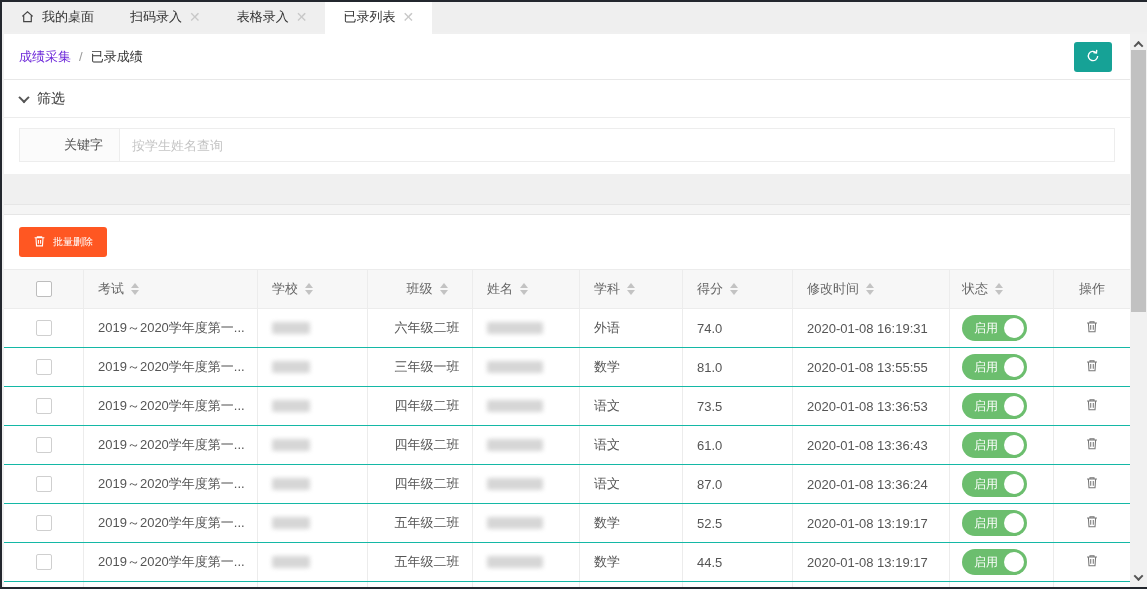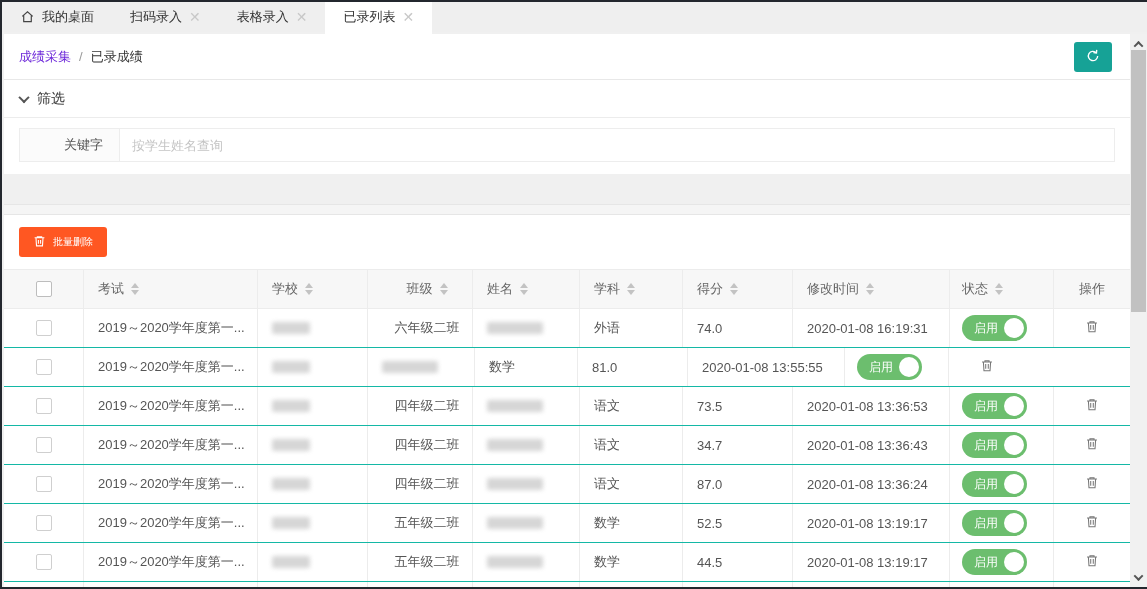--- a/index.html
+++ b/index.html
@@ -279,20 +279,23 @@
   <div class="tr">
     <div class="td c-check">
                 <input type="checkbox" class="cbx" style="">
               </div>
     <div class="td c-exam">
                 <span class="exam-text">2019～2020学年度第一...</span>
               </div>
     <div class="td c-school">
                 <span class="redacted school"></span>
               </div>
+    <div class="td c-class">
+                <span>三年级一班</span>
+              </div>
     <div class="td c-name">
                 <span class="redacted name"></span>
               </div>
     <div class="td c-subj">
                 <span>数学</span>
               </div>
     <div class="td c-score">
                 <span>81.0</span>
               </div>
     <div class="td c-time">
@@ -370,21 +373,21 @@
     <div class="td c-class">
                 <span>四年级二班</span>
               </div>
     <div class="td c-name">
                 <span class="redacted name"></span>
               </div>
     <div class="td c-subj">
                 <span>语文</span>
               </div>
     <div class="td c-score">
-                <span>34.7</span>
+                <span>61.0</span>
               </div>
     <div class="td c-time">
                 <span>2020-01-08 13:36:43</span>
               </div>
     <div class="td c-status">
       <span class="toggle">
         <span class="t-label">启用</span>
         <span class="knob"></span>
       </span>
     </div>

